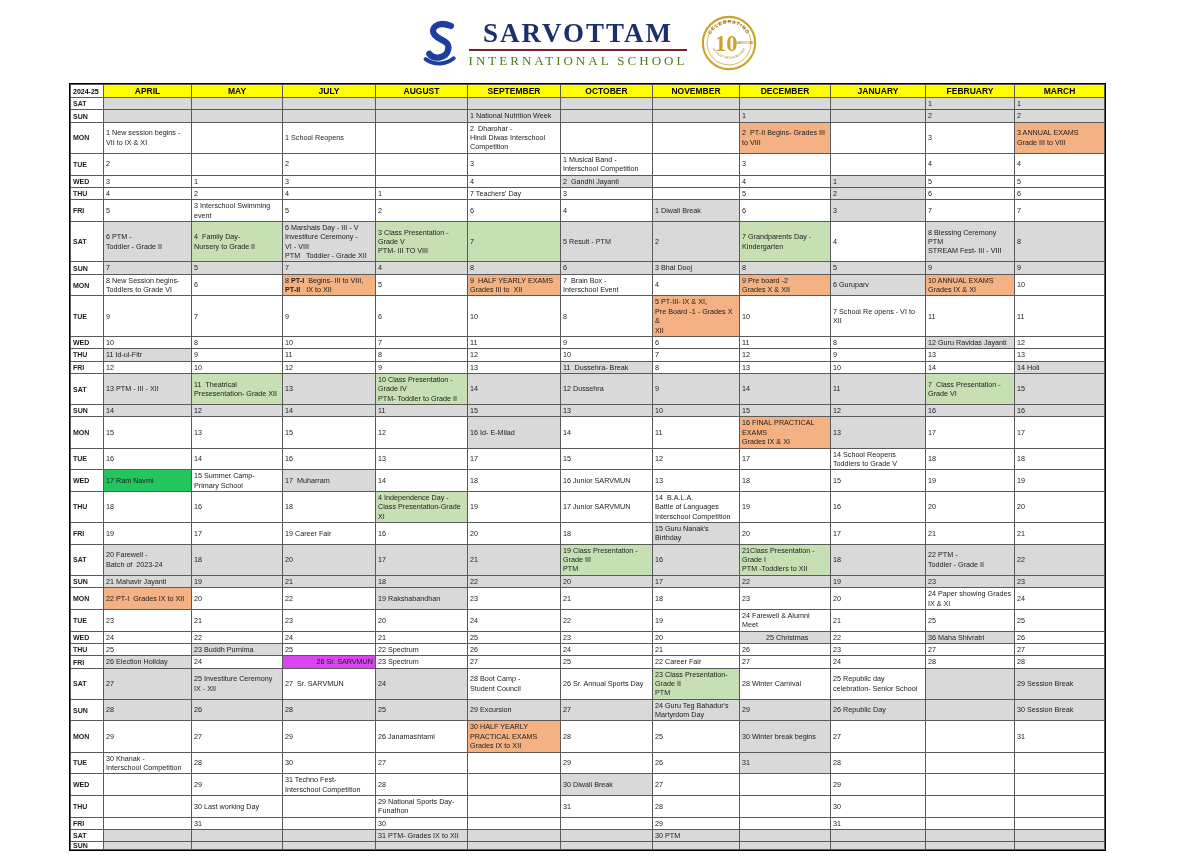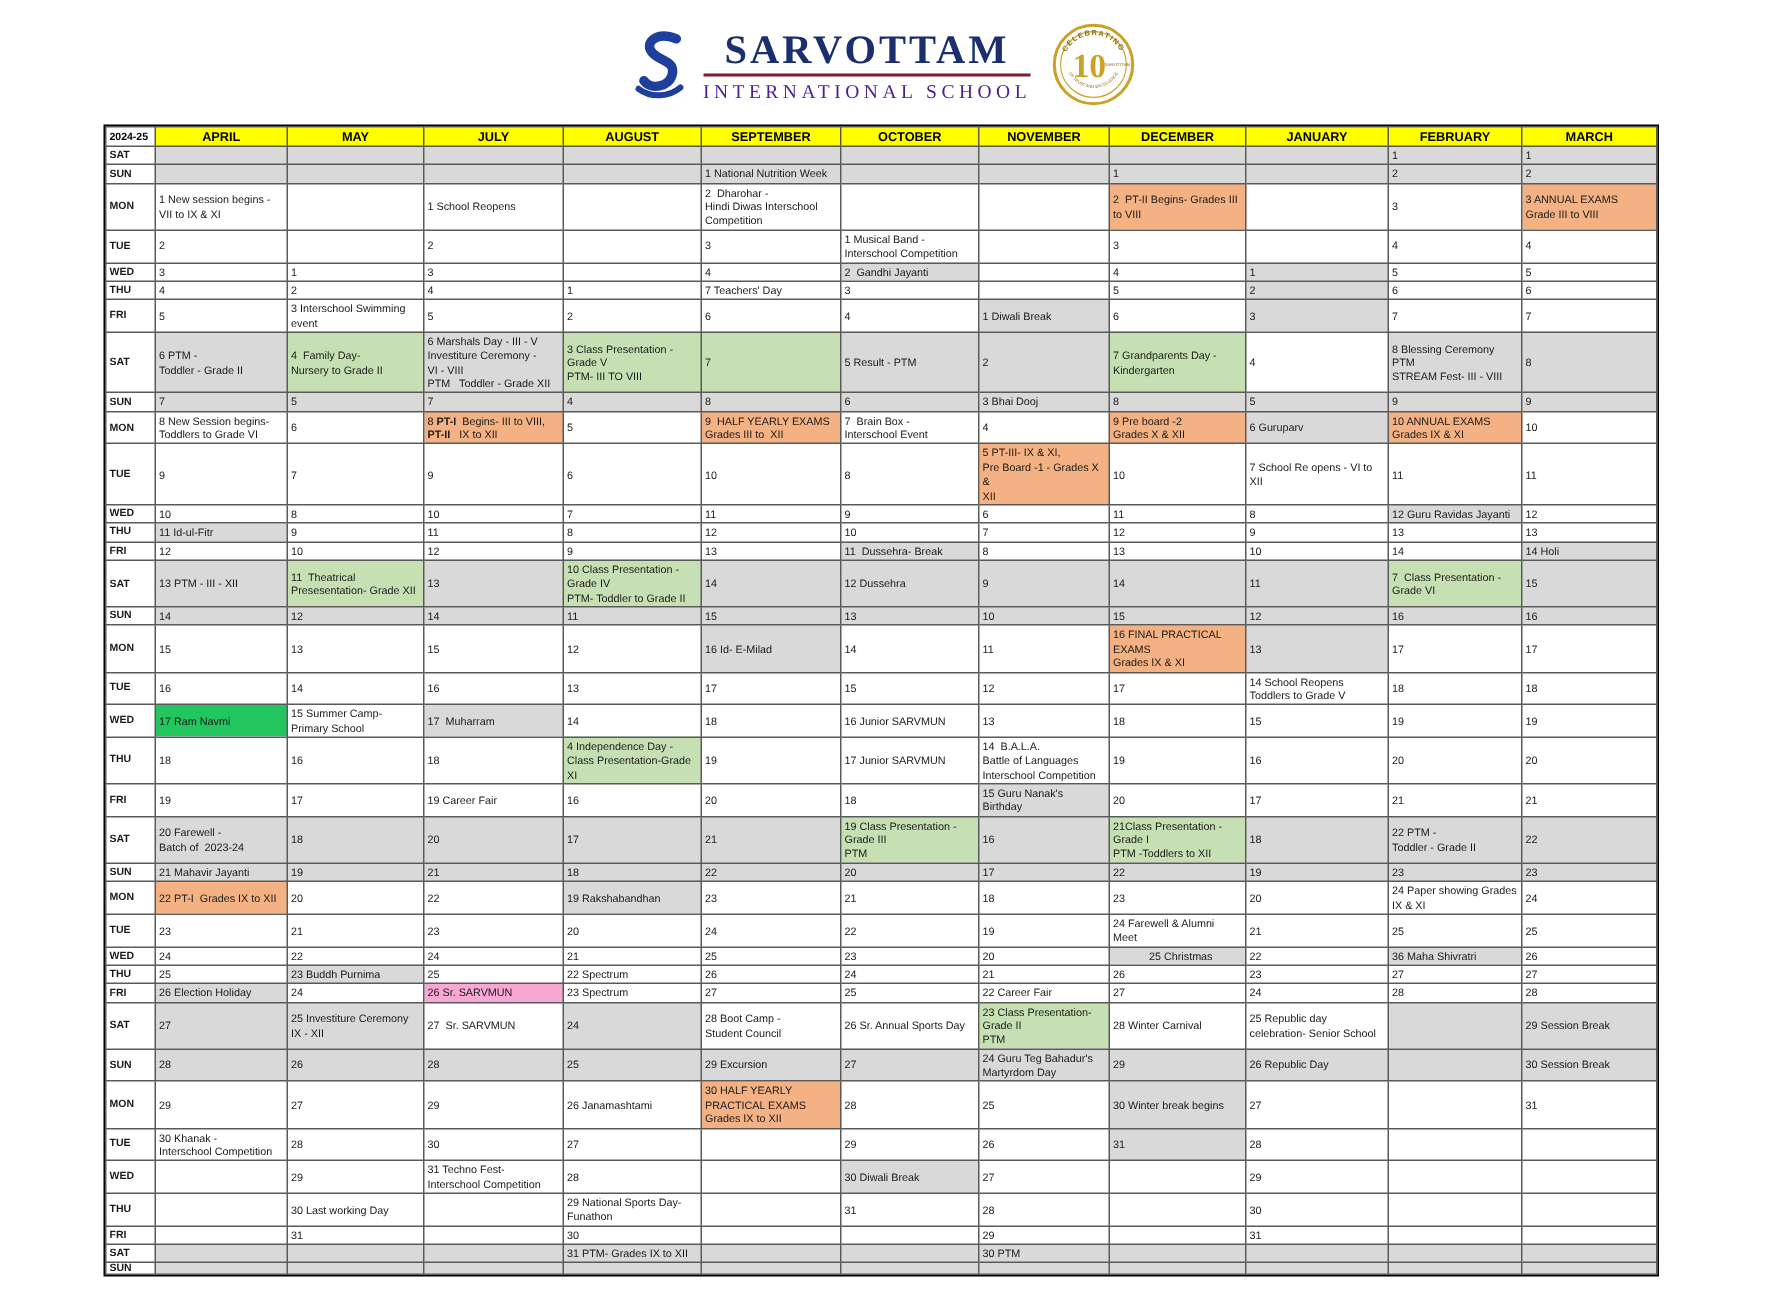--- a/index.html
+++ b/index.html
@@ -2,21 +2,21 @@
 <html><head>
 <meta charset="utf-8">
 <style>
   html,body{margin:0;padding:0;background:#ffffff;}
   body{width:1180px;height:865px;overflow:hidden;font-family:"Liberation Sans",sans-serif;}
   .logo-wrap{display:flex;justify-content:center;align-items:center;gap:14px;margin-top:12px;height:62px;}
   .logo-cluster{display:flex;align-items:center;gap:10px;}
   .logo-text{display:flex;flex-direction:column;align-items:center;}
   .school-name{font-family:"Liberation Serif",serif;font-weight:bold;font-size:27px;letter-spacing:2px;color:#1b2f6e;line-height:1;}
   .name-rule{width:100%;height:2px;background:#7a1f2b;margin:2px 0 3px 0;}
-  .school-sub{font-family:"Liberation Serif",serif;font-size:13px;letter-spacing:3px;color:#4c1d95;line-height:1;}
+  .school-sub{font-family:"Liberation Serif",serif;font-size:13px;letter-spacing:3px;color:#4d7c0f;line-height:1;}
   .cal-wrap{margin:10px 0 0 70px;}
   table{border-collapse:collapse;table-layout:fixed;}
   th,td{border:1px solid #5a5a5a;box-sizing:border-box;}
   thead th{background:#FFFF00;font-size:8.5px;font-weight:bold;height:13px;padding:0 2px;color:#000;}
   thead th.yearcell{background:#ffffff;font-size:7px;text-align:left;}
   tbody th.daycell{background:#ffffff;font-size:7px;font-weight:600;text-align:left;padding:0 2px;color:#1a1a1a;}
   tbody td{font-size:7.2px;line-height:1.3;padding:1px 2px;vertical-align:middle;white-space:pre-wrap;color:#1a1a1a;}
   table{outline:1.5px solid #000;}
 </style>
 </head>
@@ -506,21 +506,21 @@
           <td style="background: rgb(255, 255, 255);">21</td>
           <td style="background: rgb(255, 255, 255);">26</td>
           <td style="background: rgb(255, 255, 255);">23</td>
           <td style="background: rgb(255, 255, 255);">27</td>
           <td style="background: rgb(255, 255, 255);">27</td>
         </tr>
         <tr>
           <th class="daycell">FRI</th>
           <td style="background: rgb(217, 217, 217);">26 Election Holiday</td>
           <td style="background: rgb(255, 255, 255);">24</td>
-          <td style="background: #f9a8d4;">26 Sr. SARVMUN</td>
+          <td style="background: #d946ef; text-align: right;">26 Sr. SARVMUN</td>
           <td style="background: rgb(255, 255, 255);">23 Spectrum</td>
           <td style="background: rgb(255, 255, 255);">27</td>
           <td style="background: rgb(255, 255, 255);">25</td>
           <td style="background: rgb(255, 255, 255);">22 Career Fair</td>
           <td style="background: rgb(255, 255, 255);">27</td>
           <td style="background: rgb(255, 255, 255);">24</td>
           <td style="background: rgb(255, 255, 255);">28</td>
           <td style="background: rgb(255, 255, 255);">28</td>
         </tr>
         <tr>

